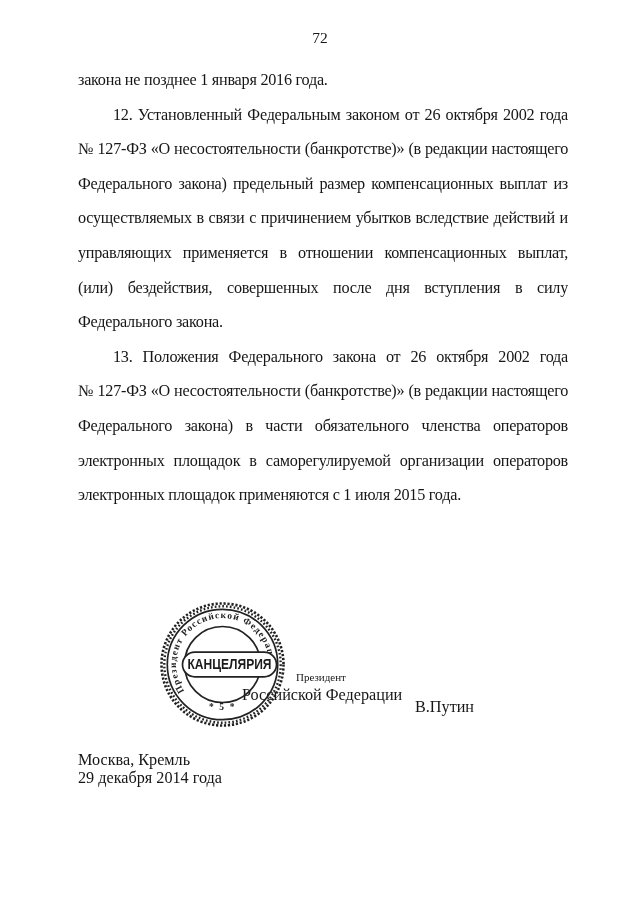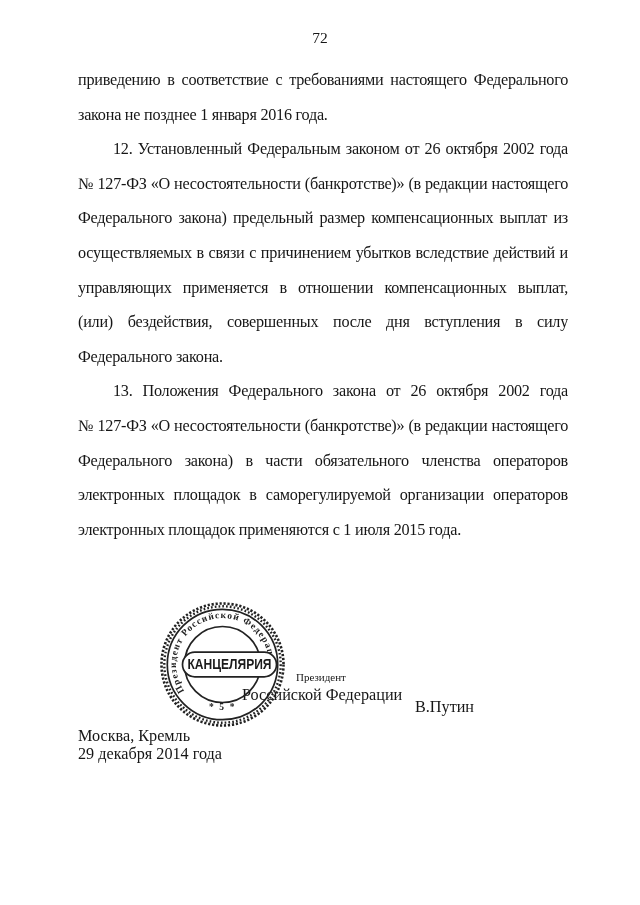--- a/index.html
+++ b/index.html
@@ -28,32 +28,31 @@
   .ring-bottom { font:700 9.5px "Liberation Serif",serif; letter-spacing:1.6px; fill:#222222; }
   .stamp-center-text { font:700 14px "Liberation Sans",sans-serif; fill:#1b1b1b; }
 
   .sig-title1 {
     position:absolute; left:242px; top:668px; width:158px;
     text-align:center; font-size:11px; line-height:18px;
   }
   .sig-title2 { position:absolute; left:242px; top:686px; font-size:16.2px; line-height:18px; }
   .sig-name   { position:absolute; left:415px; top:686px; font-size:16.2px; line-height:18px;margin-top:12px; }
 
-  .footer { position:absolute; left:78px; top:728px; font-size:16.2px; line-height:17.6px; }
+  .footer { position:absolute; left:78px; top:752px; font-size:16.2px; line-height:17.6px; }
 </style>
 </head>
 <body>
 
 <div class="page">
 
   <div class="pagenum">72</div>
 
   <div class="textblock">
     <div>
-      <div class="line j">приведению в соответствие с требованиями настоящего Федерального</div>
       <div class="line l">закона не позднее 1 января 2016 года.</div>
     </div>
     <div>
       <div class="line j ind">12. Установленный Федеральным законом от 26 октября 2002 года</div>
       <div class="line j">№ 127-ФЗ «О несостоятельности (банкротстве)» (в редакции настоящего</div>
       <div class="line j">Федерального закона) предельный размер компенсационных выплат из</div>
       <div class="line j">осуществляемых в связи с причинением убытков вследствие действий и</div>
       <div class="line j">управляющих применяется в отношении компенсационных выплат,</div>
       <div class="line j">(или) бездействия, совершенных после дня вступления в силу настоящего</div>
       <div class="line l">Федерального закона.</div>

